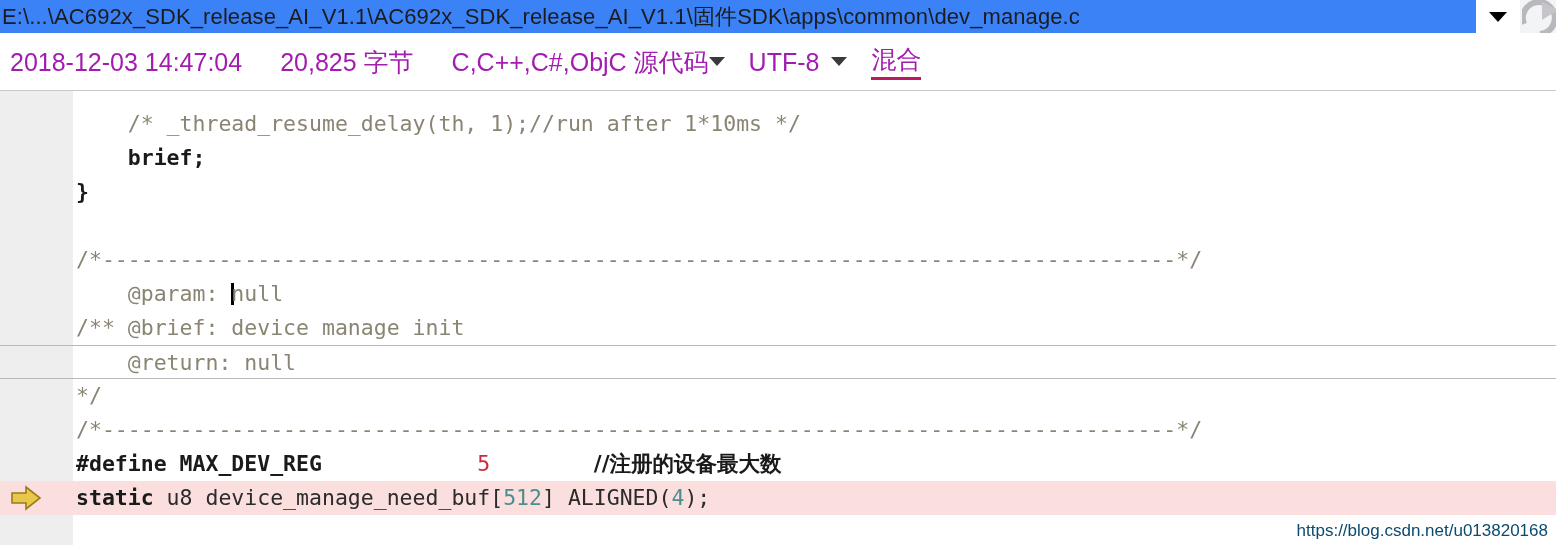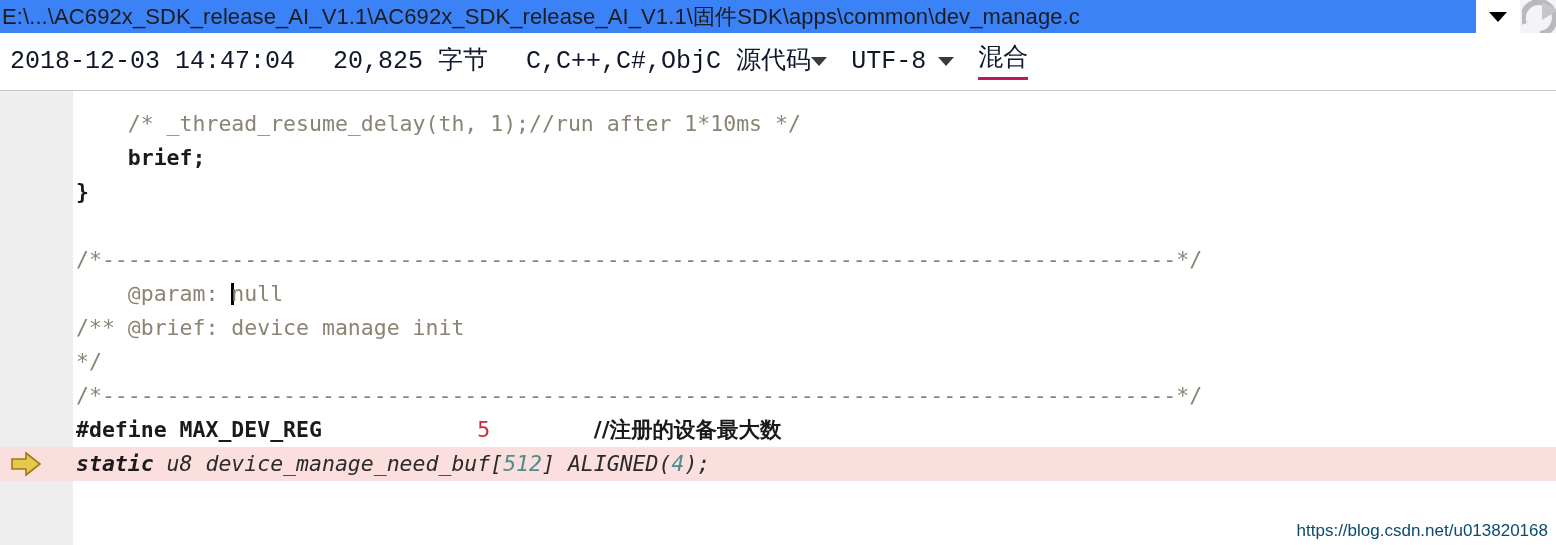--- a/index.html
+++ b/index.html
@@ -76,23 +76,23 @@
     position: relative;
     height: 58px;
     background: #ffffff;
     border-bottom: 1px solid #c8c8c8;
     box-sizing: border-box;
     display: flex;
     align-items: center;
     padding-left: 10px;
   }
   .info-item {
-    font-family: Liberation Mono, monospace;
+    font-family: Liberation Sans, sans-serif;
     font-size: 25px;
-    color: #0f172a;
+    color: #a21caf;
     white-space: nowrap;
     line-height: 30px;
   }
   #file-datetime { margin-right: 38px; }
   #file-size { margin-right: 38px; }
   #file-type { }
   .caret-small {
     width: 0; height: 0;
     border-left: 8px solid transparent;
     border-right: 8px solid transparent;
@@ -220,21 +220,22 @@
 <div id="editor">
   <div id="gutter"></div>
   <div id="code-area">
       <div class="line"><span class="cmt">    /* _thread_resume_delay(th, 1);//run after 1*10ms */</span></div>
       <div class="line"><span class="plain">    </span><span class="kw">brief;</span></div>
       <div class="line"><span class="kw">}</span></div>
       <div class="line"><span class="plain"></span></div>
       <div class="line"><span class="cmt">/*-----------------------------------------------------------------------------------*/</span></div>
       <div class="line"><span class="cmt">    @param: </span><span class="caret-bar"></span><span class="cmt">null</span></div>
       <div class="line"><span class="cmt">/** @brief: device manage init</span></div>
+      <div class="line current-line"><span class="cmt">    @return: null</span></div>
       <div class="line"><span class="cmt">*/</span></div>
       <div class="line"><span class="cmt">/*-----------------------------------------------------------------------------------*/</span></div>
       <div class="line"><span class="kw">#define MAX_DEV_REG</span><span class="plain">            </span><span class="num-red">5</span><span class="plain">        </span><span class="kw cn">//注册的设备最大数</span></div>
-      <div class="line hl-line" style="background: rgb(251, 223, 223); font-style: italic;"><span id="gutter-arrow"><svg width="32" height="26" viewBox="0 0 32 26">
+      <div class="line hl-line" style="background: rgb(251, 223, 223);"><span id="gutter-arrow"><svg width="32" height="26" viewBox="0 0 32 26">
             <path d="M2 8 L16 8 L16 2 L30 13 L16 24 L16 18 L2 18 Z" fill="#e8c84a" stroke="#9b7c15" stroke-width="1.6"></path>
           </svg></span><span class="kw">static</span><span class="plain"> u8 device_manage_need_buf[</span><span class="num-teal">512</span><span class="plain">] ALIGNED(</span><span class="num-teal">4</span><span class="plain">);</span></div>
     </div>
   <div id="watermark">https://blog.csdn.net/u013820168</div>
 </div>
 
 </body></html>

